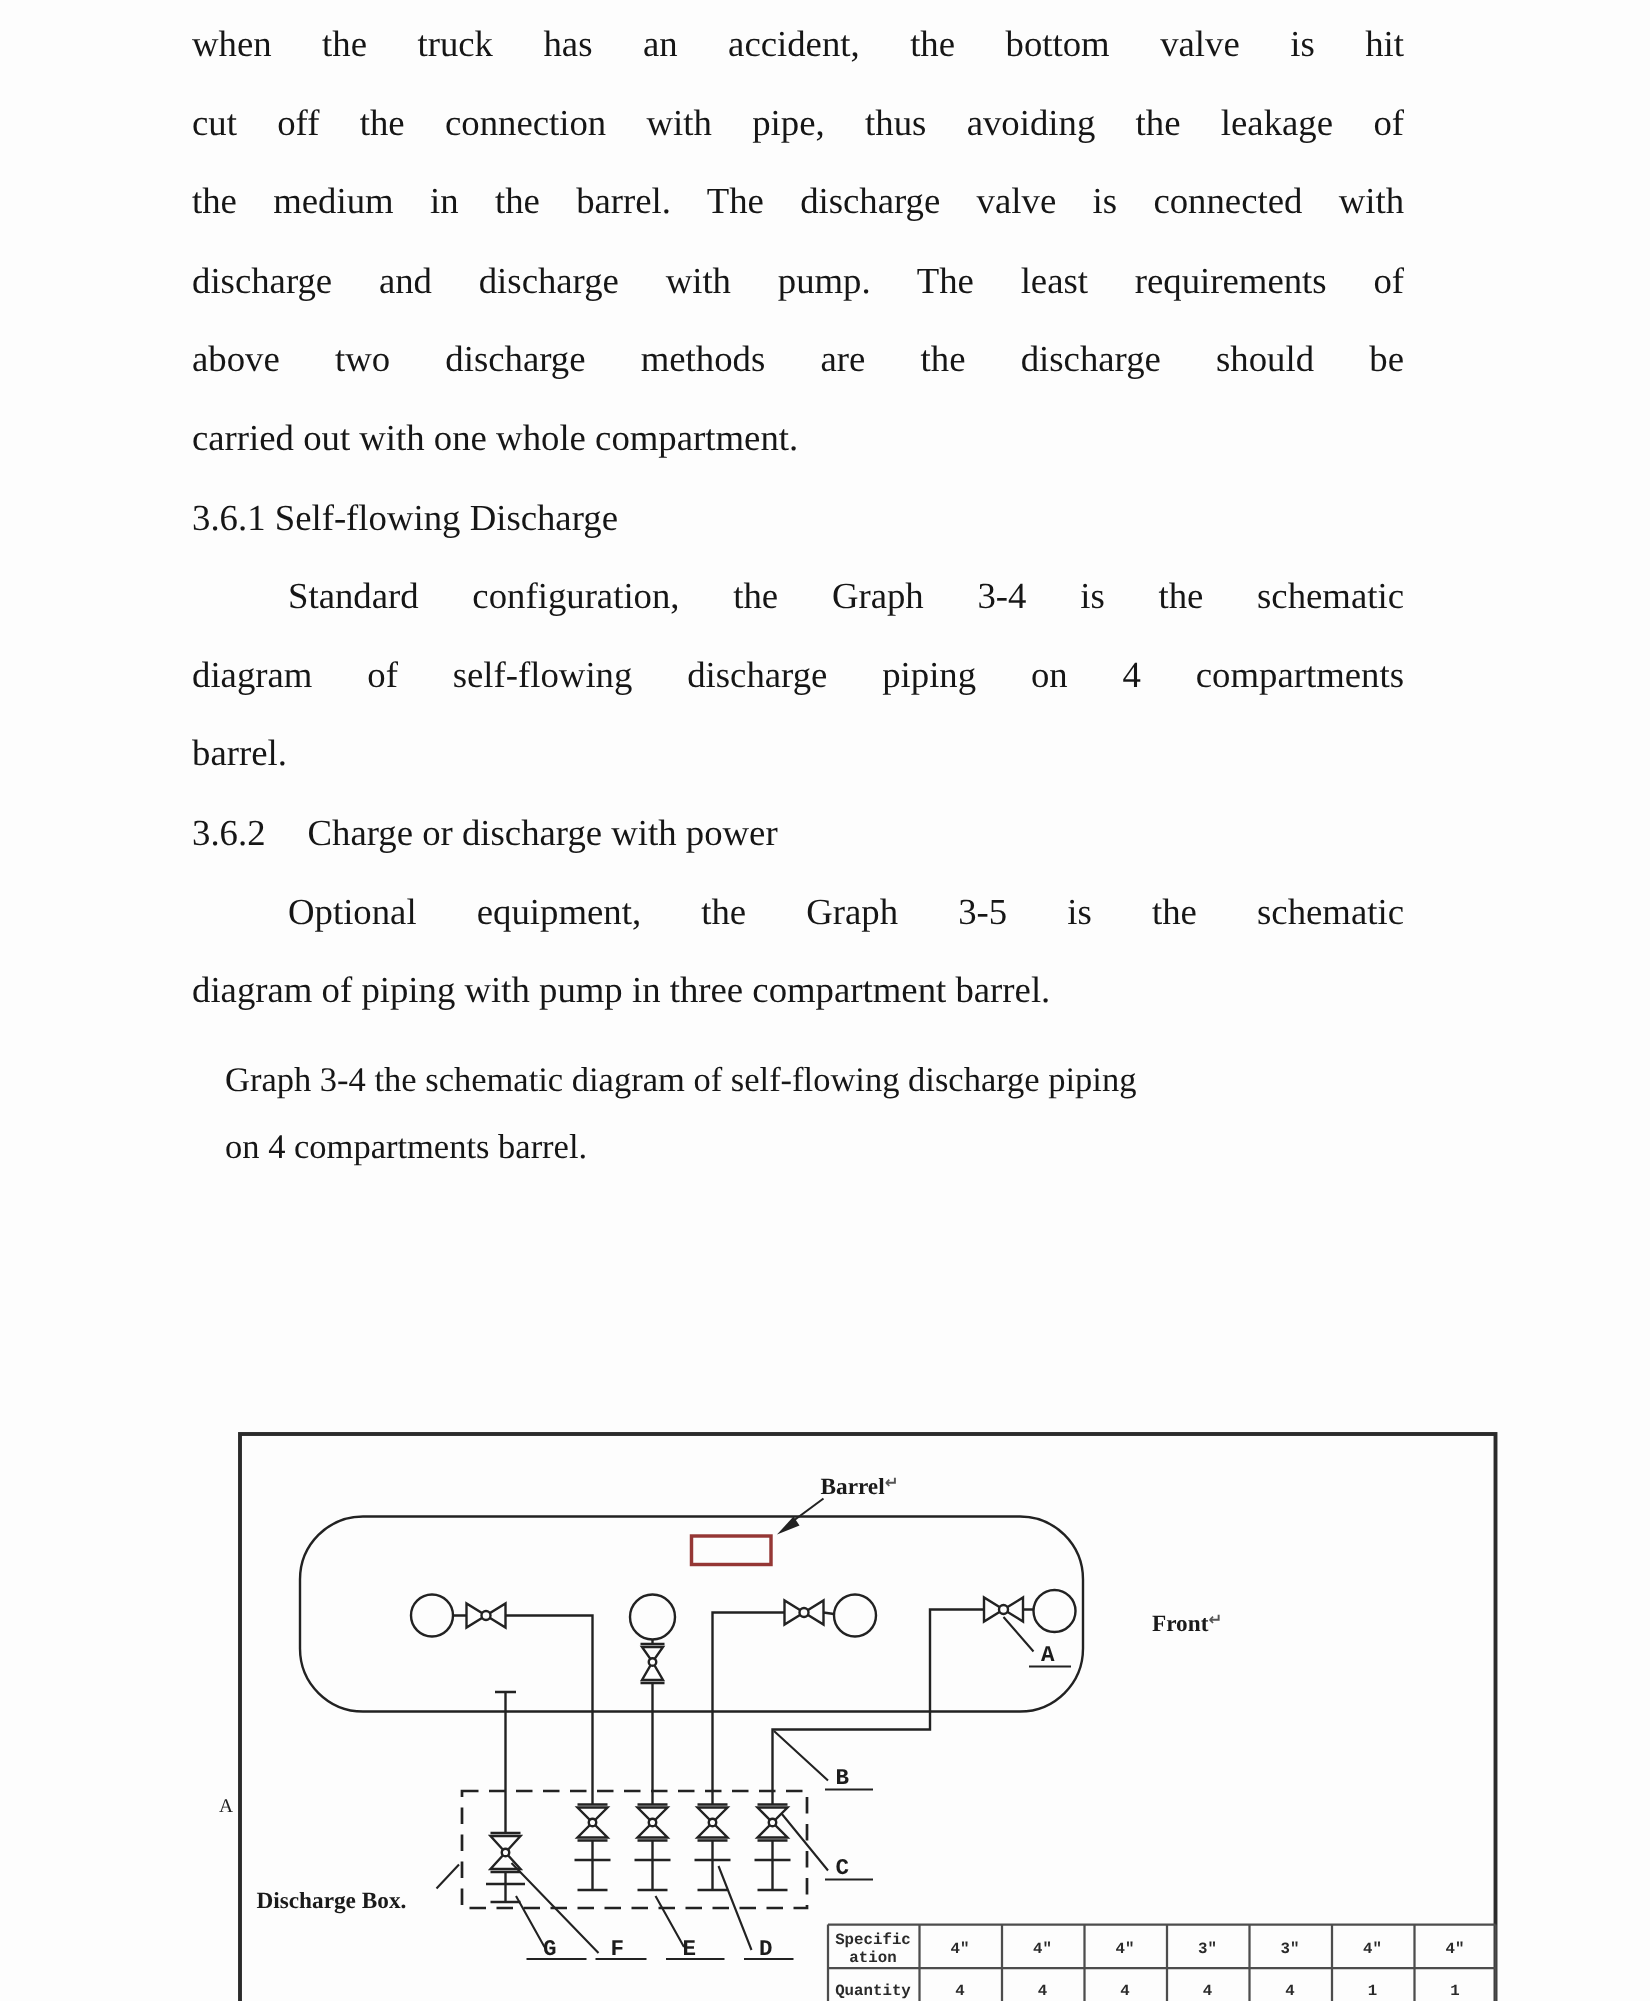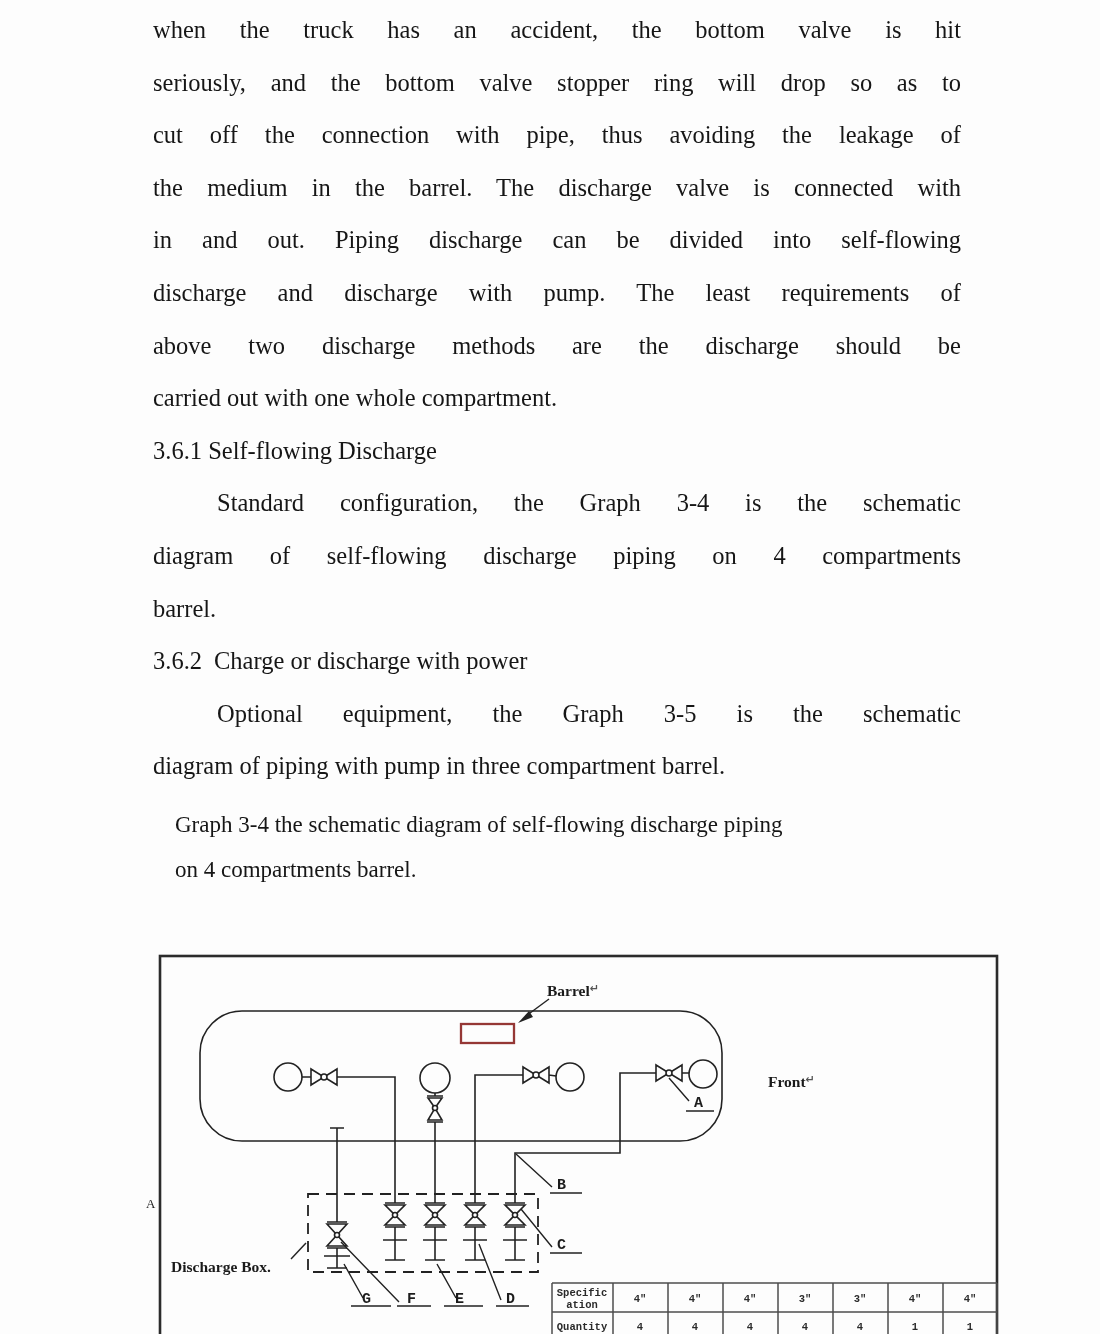--- a/index.html
+++ b/index.html
@@ -5,36 +5,36 @@
   html,body{margin:0;padding:0;background:#ffffff;}
   #page{
     position:relative;
     width:1100px;height:1334px;
     background:#fdfdfd;
     overflow:hidden;
     font-family:"Liberation Serif","DejaVu Serif",serif;
     color:#161616;
   }
   #text-col{
-    position:absolute;left:153px;top:0;width:808px;padding-top:4px;
+    position:absolute;left:128px;top:0;width:808px;padding-top:4px;
   }
   .line{
     display:block;
     font-size:24.5px;
     line-height:52.6px;
     white-space:nowrap;
   }
   .just{
     white-space:normal;
     text-align:justify;
     text-align-last:justify;
   }
   .indent{ text-indent:64px; }
   .h-num{ display:inline-block; }
-  .h-gap{ display:inline-block; margin-left:12px; }
+  .h-gap{ display:inline-block; margin-left:28px; }
   #caption{
     margin-top:9px;
     margin-left:22px;
   }
   #caption .cap-line{
     font-size:23px;
     line-height:45px;
     white-space:nowrap;
   }
   
@@ -51,24 +51,22 @@
   .tbl-txt{ font-family:"Liberation Mono","DejaVu Sans Mono",monospace; font-weight:bold; font-size:10.5px; fill:#2a2a2a; text-anchor:middle; }
   .edge-letter{ font-family:"Liberation Serif",serif; font-size:13px; fill:#222; }
 </style>
 </head>
 <body>
 
 <div id="page">
 
   <div id="text-col">
     <div class="line just">when the truck has an accident, the bottom valve is hit</div>
-    <div class="line just">seriously, and the bottom valve stopper ring will drop so as to</div>
     <div class="line just">cut off the connection with pipe, thus avoiding the leakage of</div>
     <div class="line just">the medium in the barrel. The discharge valve is connected with</div>
-    <div class="line just">in and out. Piping discharge can be divided into self-flowing</div>
     <div class="line just">discharge and discharge with pump. The least requirements of</div>
     <div class="line just">above two discharge methods are the discharge should be</div>
     <div class="line">carried out with one whole compartment.</div>
 
     <div class="line">3.6.1 Self-flowing Discharge</div>
 
     <div class="line just indent">Standard configuration, the Graph 3-4 is the schematic</div>
     <div class="line just">diagram of self-flowing discharge piping on 4 compartments</div>
     <div class="line">barrel.</div>
 

